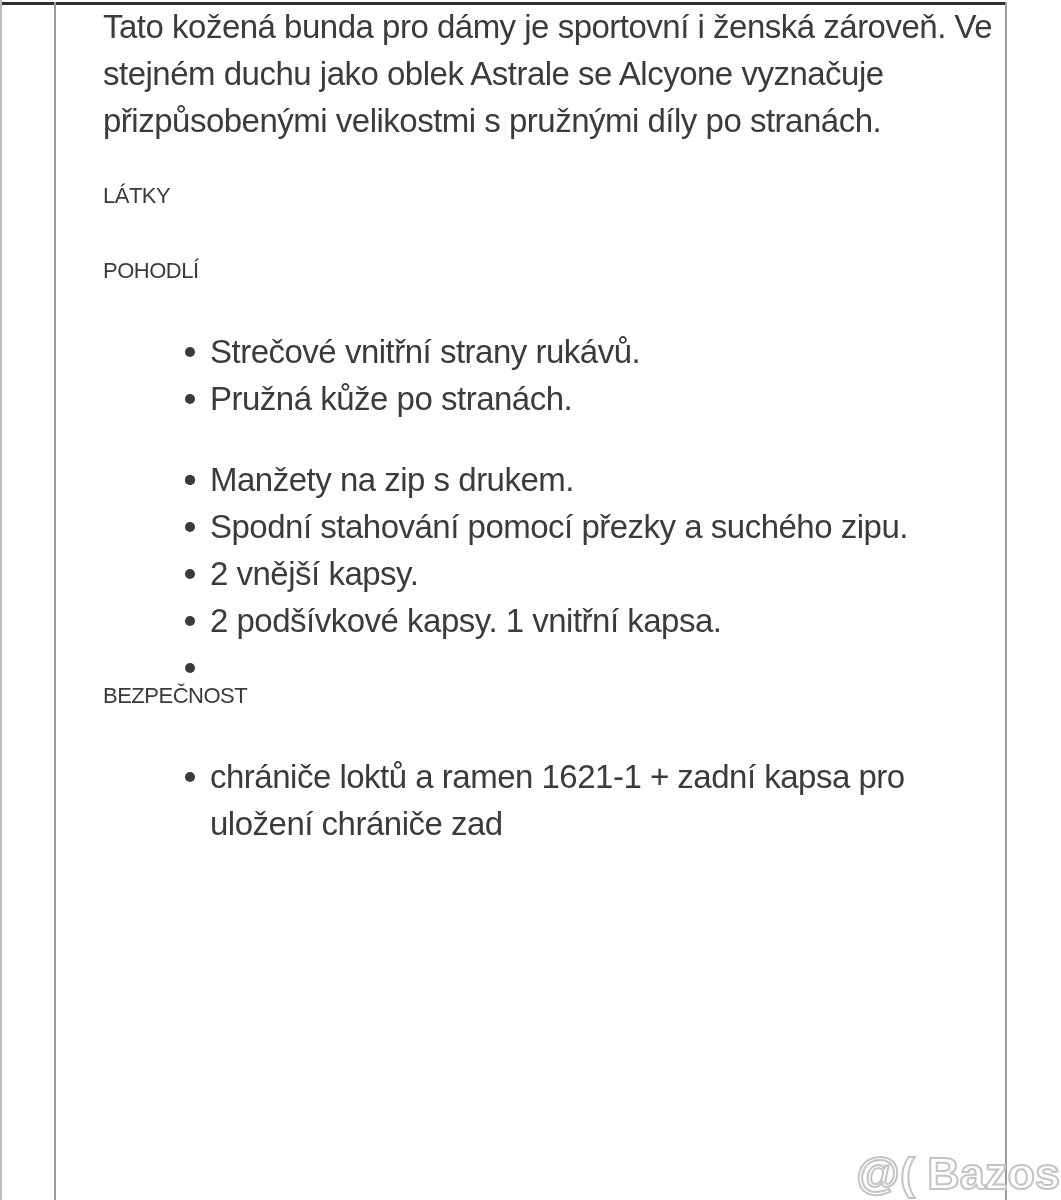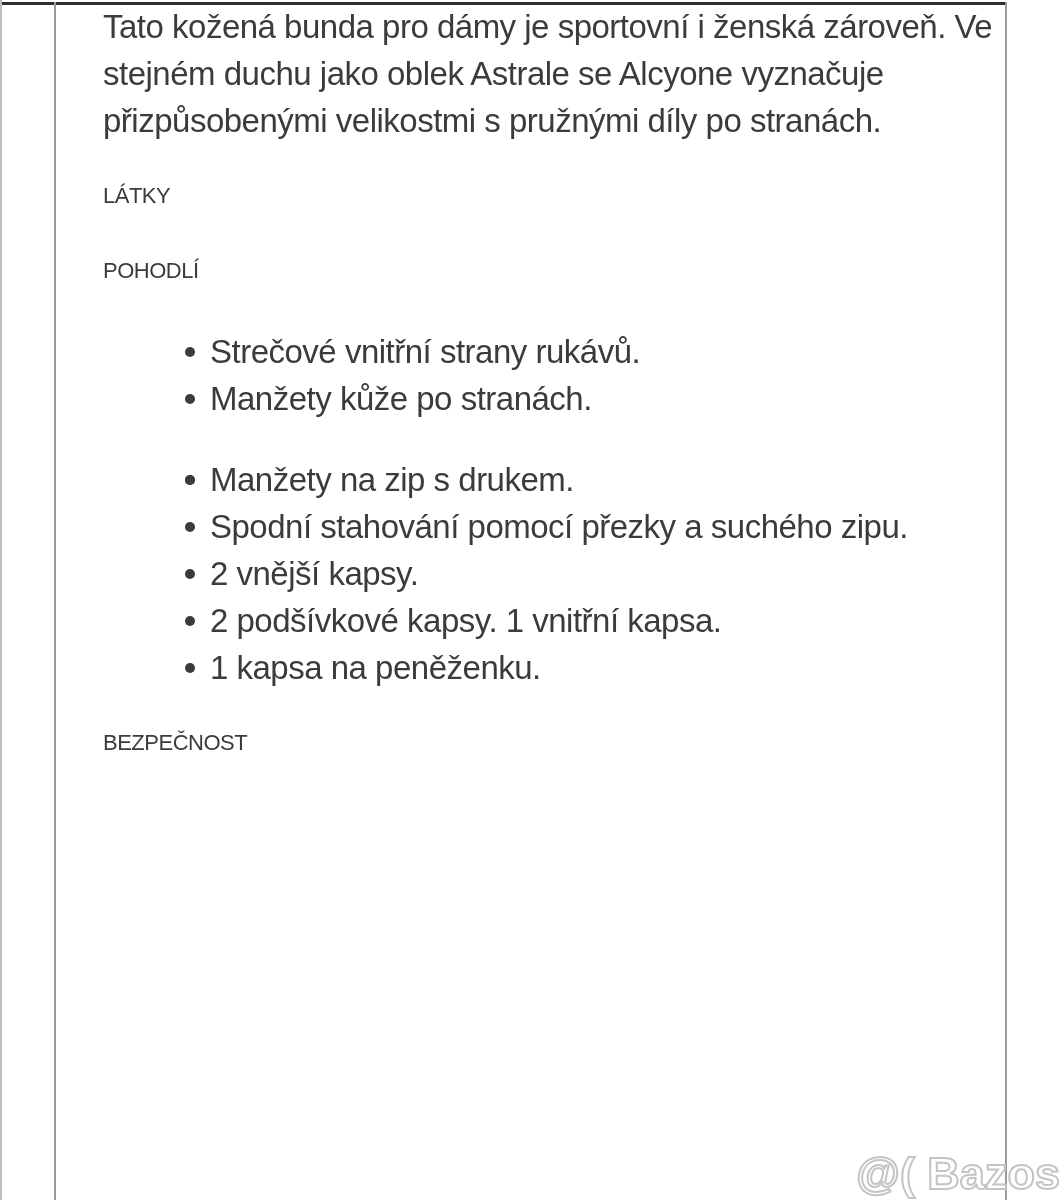--- a/index.html
+++ b/index.html
@@ -96,21 +96,21 @@
     <div class="section-heading">LÁTKY</div>
 
     <div class="section-heading">POHODLÍ</div>
     <ul class="bullets">
       <li>
         <span class="dot"></span>
         <span>Strečové vnitřní strany rukávů.</span>
       </li>
       <li>
         <span class="dot"></span>
-        <span>Manžety kůže po stranách.</span>
+        <span>Pružná kůže po stranách.</span>
       </li>
     </ul>
 
     <ul class="bullets">
       <li>
         <span class="dot"></span>
       </li>
       <li>
         <span class="dot"></span>
         <span>Manžety na zip s drukem.</span>
@@ -122,23 +122,28 @@
       <li>
         <span class="dot"></span>
         <span>2 vnější kapsy.</span>
       </li>
       <li>
         <span class="dot"></span>
         <span>2 podšívkové kapsy. 1 vnitřní kapsa.</span>
       </li>
       <li>
         <span class="dot"></span>
-        <span>1 kapsa na peněženku.</span>
       </li>
     </ul>
 
     <div class="section-heading">BEZPEČNOST</div>
+    <ul class="bullets">
+      <li>
+        <span class="dot"></span>
+        <span>chrániče loktů a ramen 1621-1 + zadní kapsa pro uložení chrániče zad</span>
+      </li>
+    </ul>
 
   </div>
 
   <div class="watermark">@( Bazos.cz</div>
 
 </div>
 
 </body></html>

